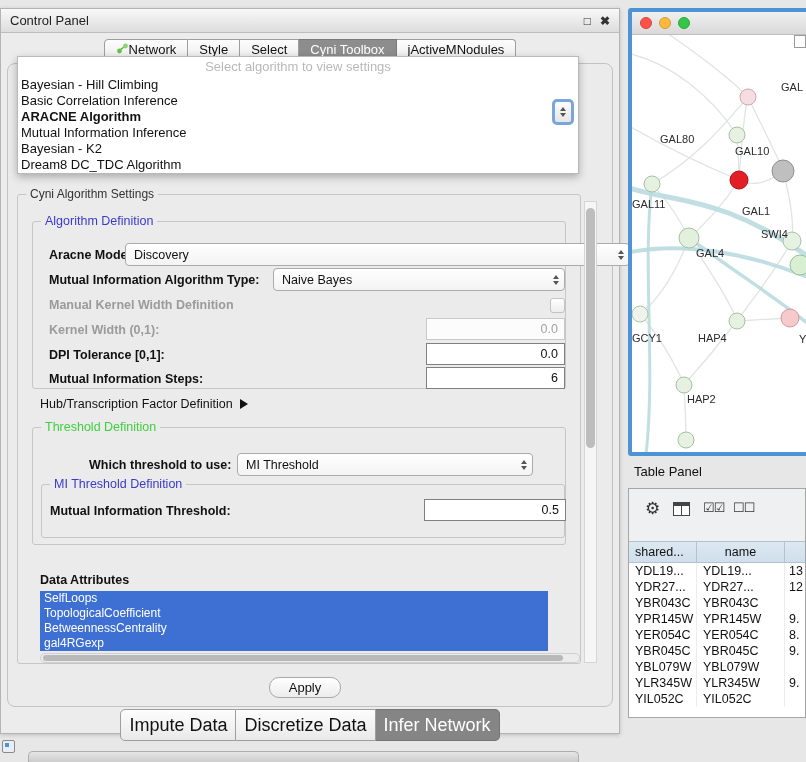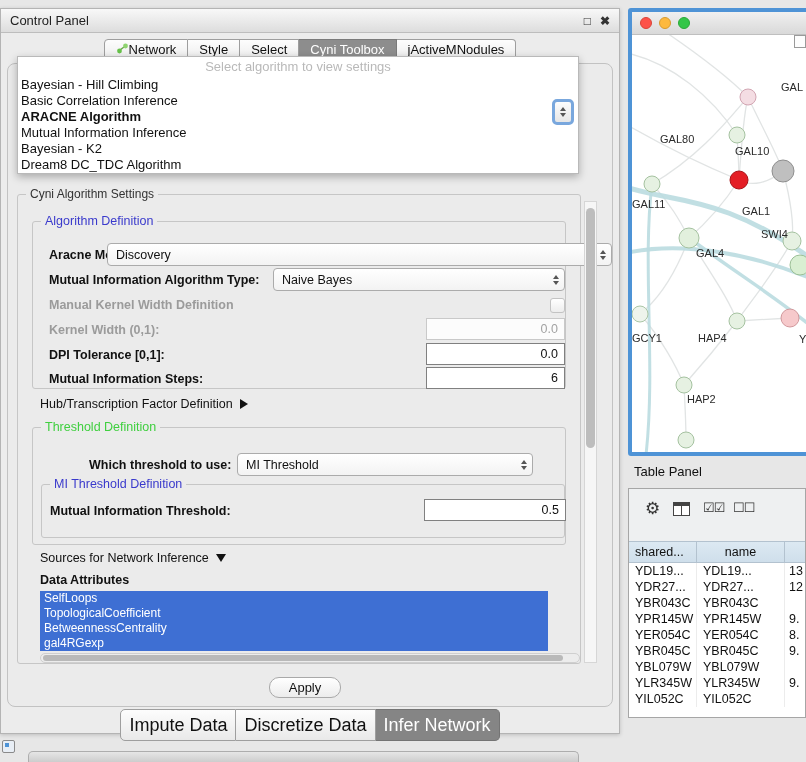--- a/index.html
+++ b/index.html
@@ -171,21 +171,21 @@
 
     <div class="contentbox"></div>
 
     <div class="group" style="left:16px;top:185px;width:564px;height:470px">
       <span class="legend">Cyni Algorithm Settings</span>
 
       <div class="group" style="left:14px;top:26px;width:534px;height:168px">
         <span class="legend blue">Algorithm Definition</span>
 
         <span class="flabel" style="left:16px;top:26px">Aracne Mode:</span>
-        <div class="combo" style="left:74px;top:21px;width:505px">
+        <div class="combo" style="left:92px;top:21px;width:505px">
           <span>Discovery</span>
           <span class="arrows">
               <i class="up"></i>
               <i class="dn"></i>
             </span>
         </div>
 
         <span class="flabel" style="left:16px;top:51px">Mutual Information Algorithm Type:</span>
         <div class="combo" style="left:240px;top:46px;width:292px">
           <span>Naive Bayes</span>
@@ -225,24 +225,20 @@
             </span>
         </div>
 
         <div class="group" style="left:8px;top:56px;width:524px;height:54px">
           <span class="legend blue">MI Threshold Definition</span>
           <span class="flabel" style="left:8px;top:19px">Mutual Information Threshold:</span>
           <div class="tfield" style="left:382px;top:14px;width:142px">0.5</div>
         </div>
       </div>
 
-      <span class="plain" style="left:22px;top:356px">
-        <span>Sources for Network Inference</span>
-        <span class="tri-down"></span>
-      </span>
 
       <span class="flabel" style="left:22px;top:378px">Data Attributes</span>
 
       <div class="attr-list">
         <div class="attr-item">SelfLoops</div>
         <div class="attr-item">TopologicalCoefficient</div>
         <div class="attr-item">BetweennessCentrality</div>
         <div class="attr-item">gal4RGexp</div>
       </div>
 

